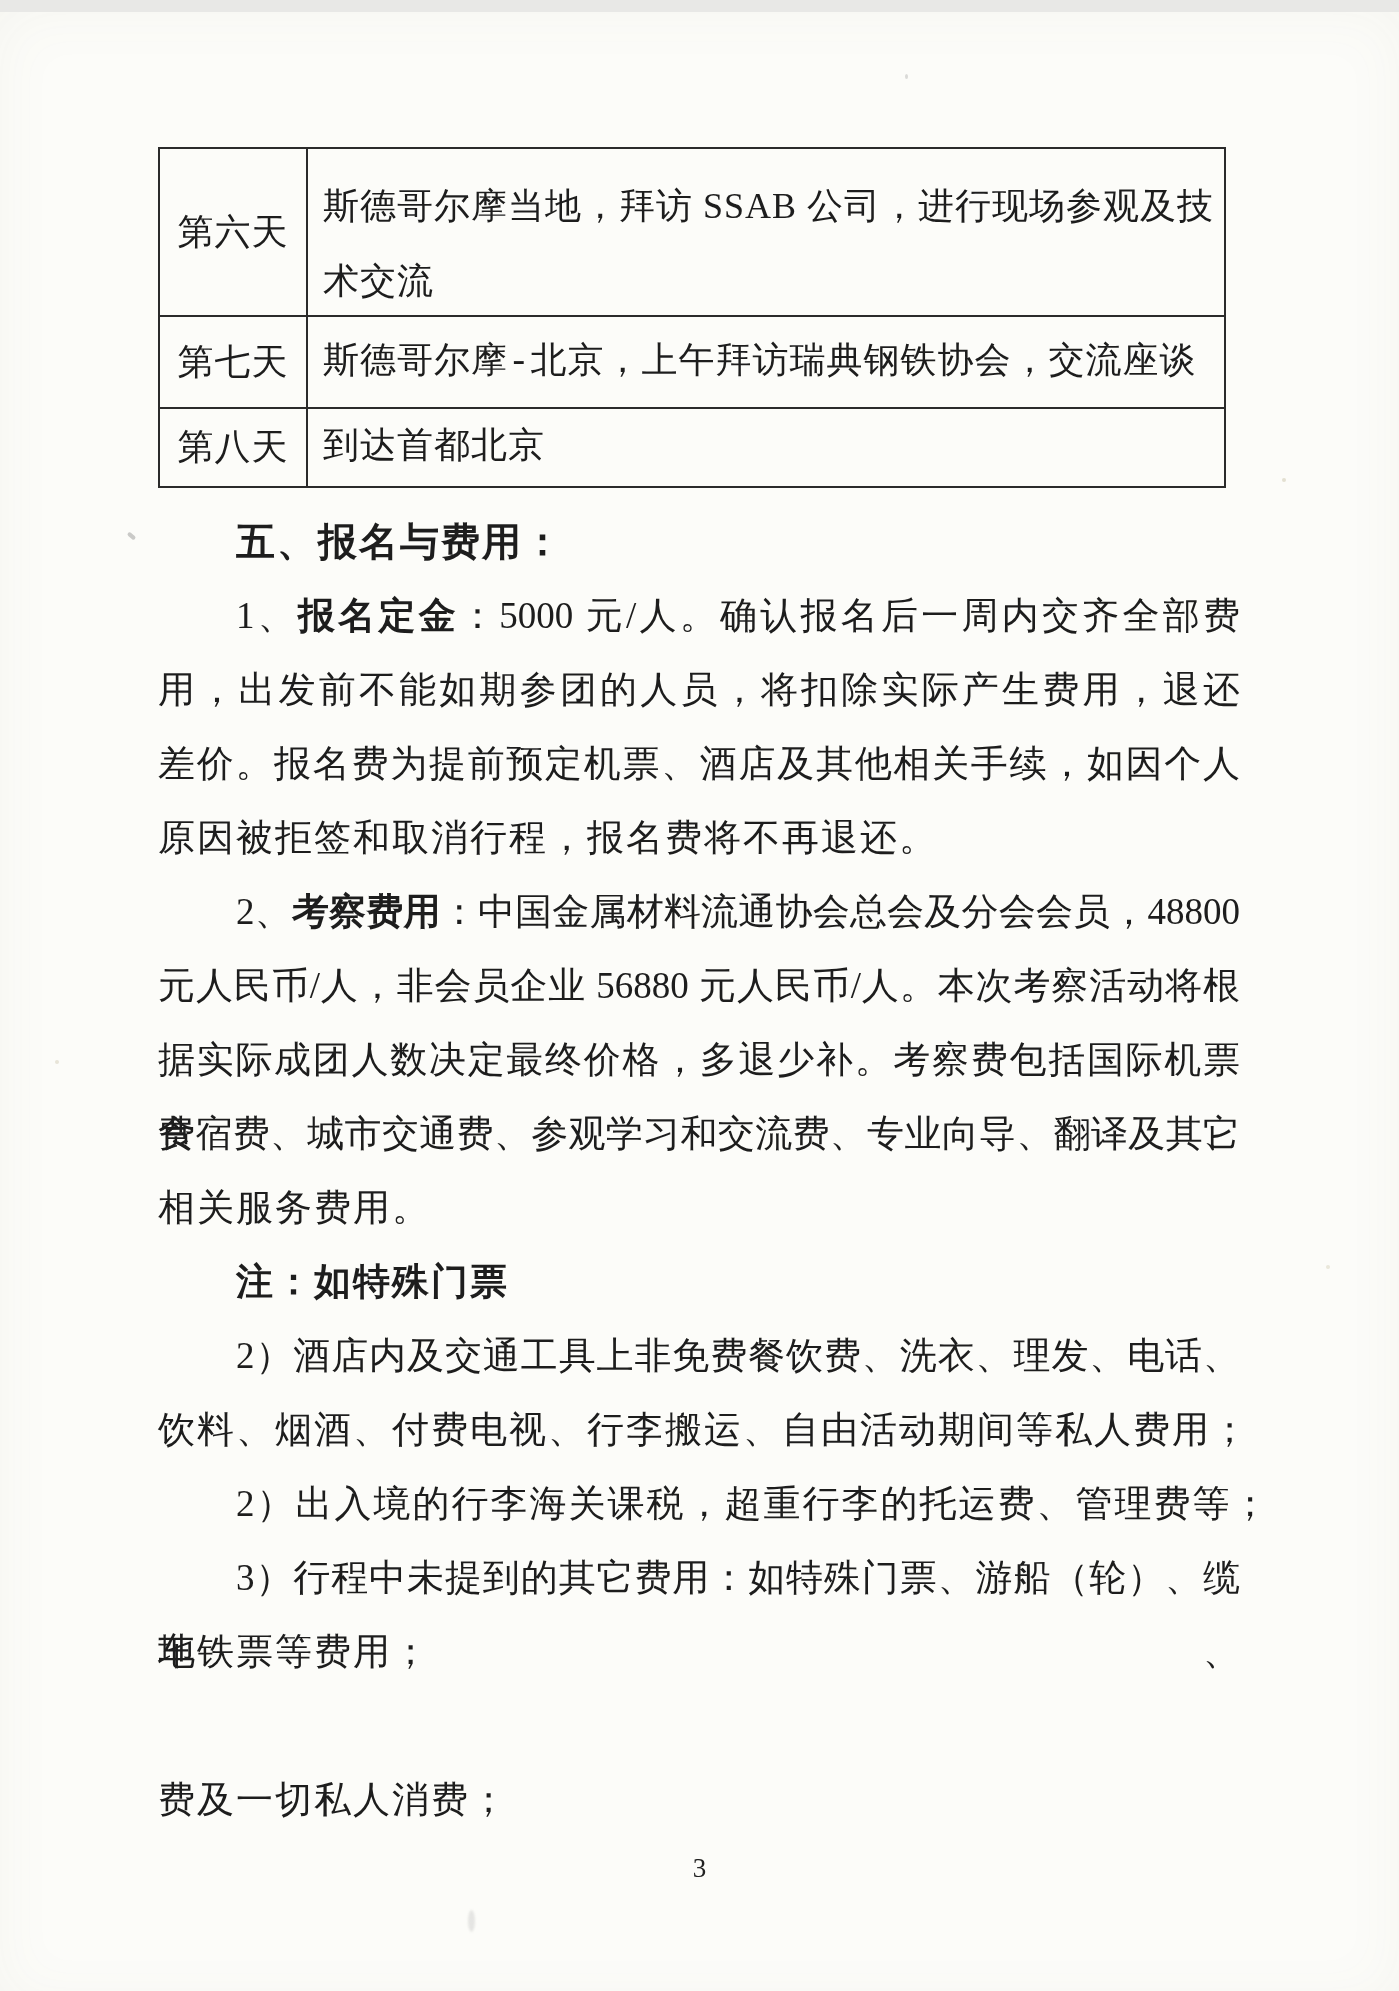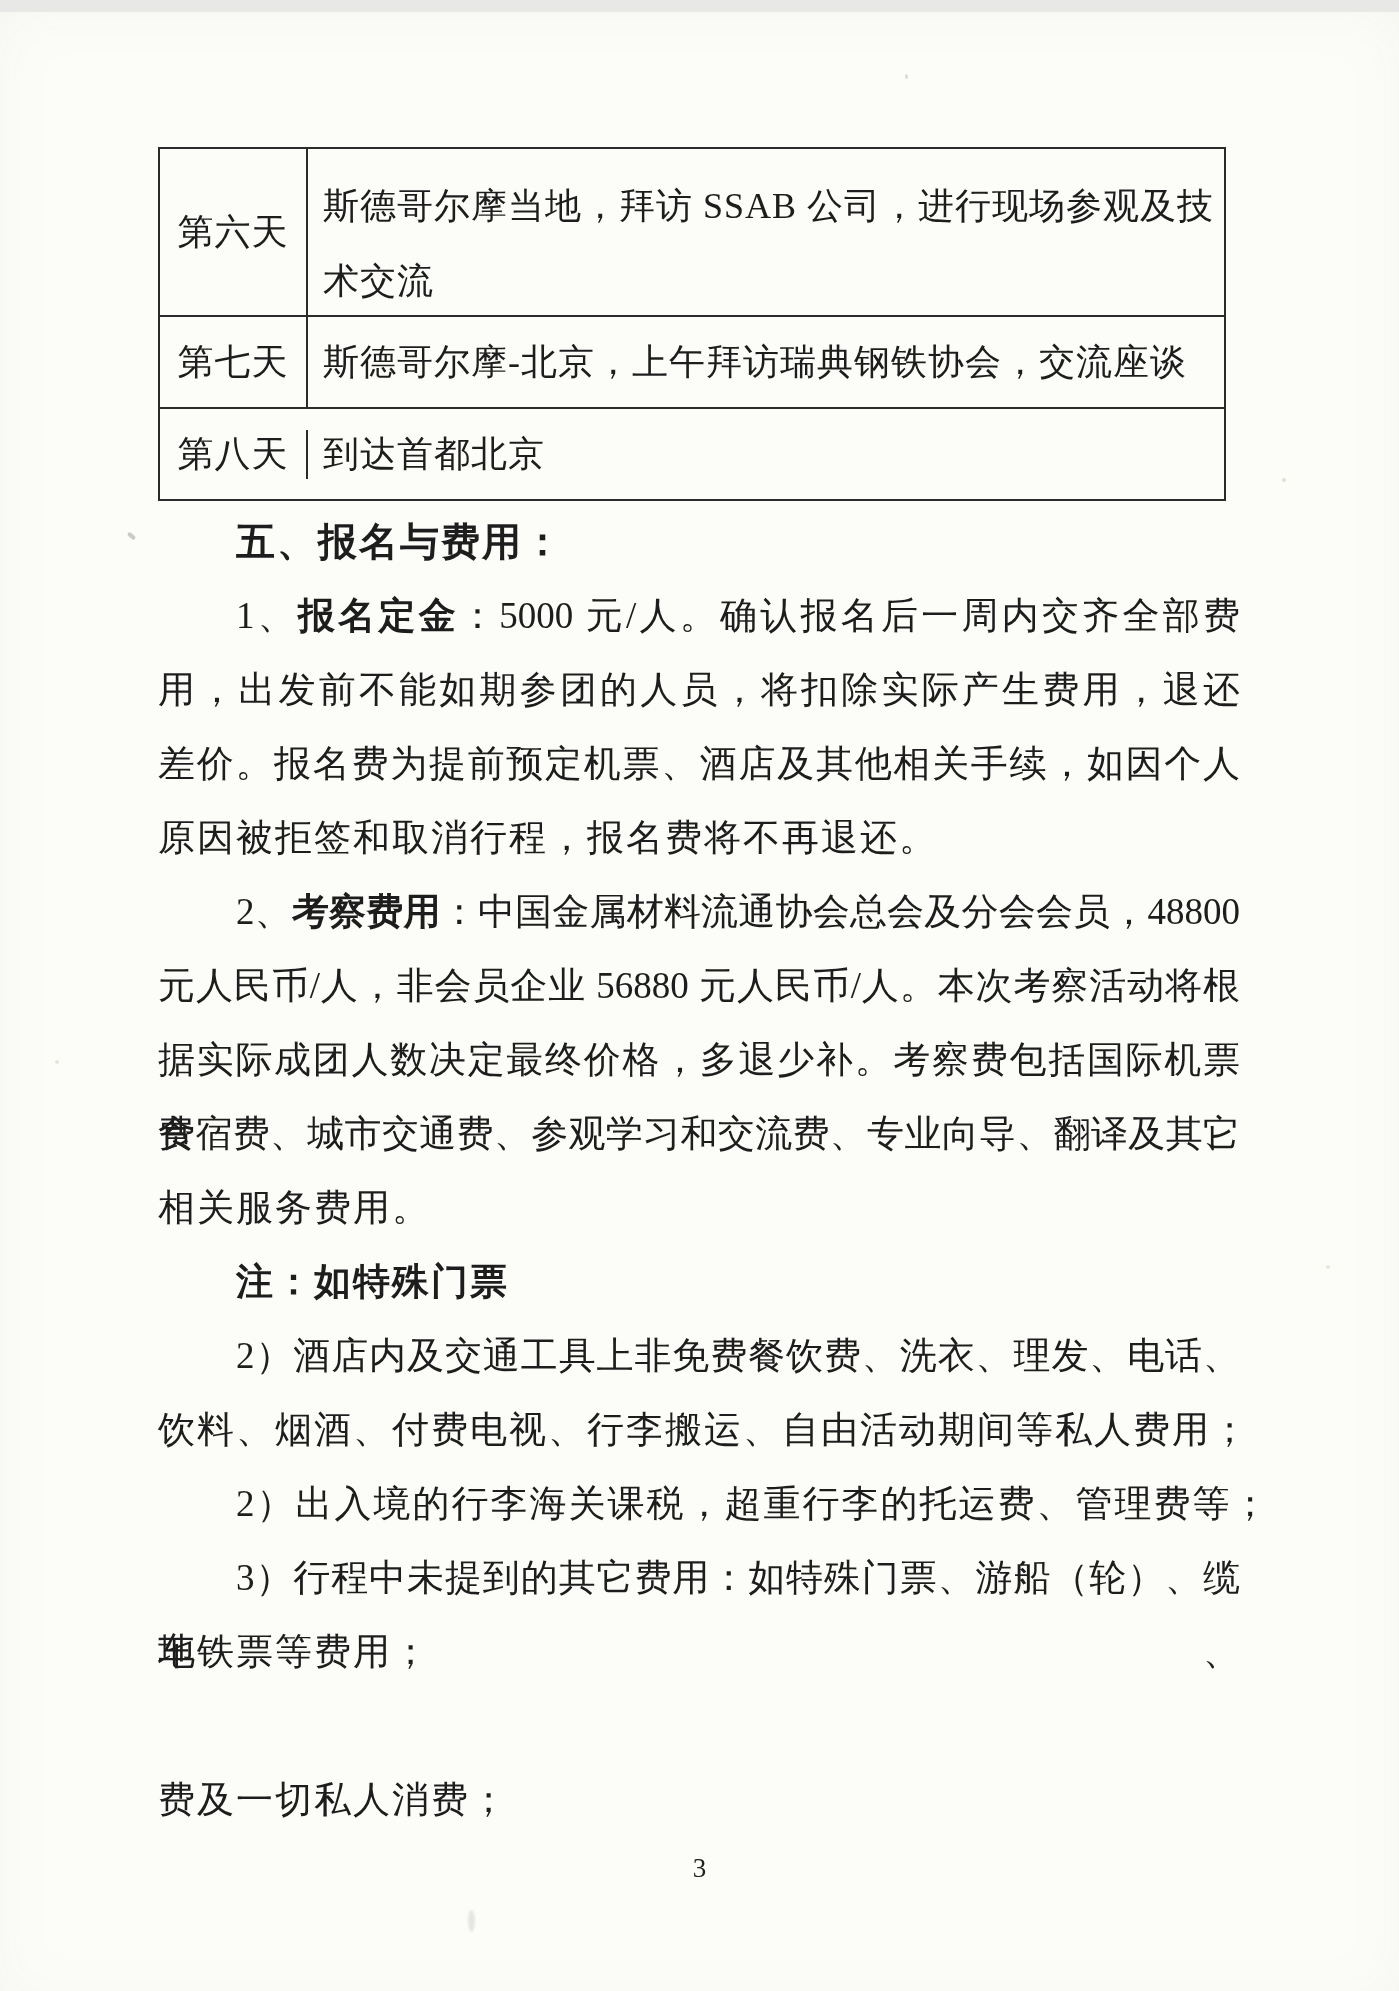--- a/index.html
+++ b/index.html
@@ -22,24 +22,24 @@
   .s5{left:1326px;top:1253px;width:4px;height:4px;background:rgba(180,170,130,.25);}
   .s6{left:905px;top:62px;width:3px;height:5px;background:rgba(140,140,140,.3);}
 
   
   .itable{
     position:absolute;left:158px;top:135px;width:1068px;
     border:2px solid #2b2b2b;box-sizing:border-box;
     background:transparent;
   }
   .trow{display:flex;box-sizing:border-box;}
-  .trow + .trow{border-top:2px solid #2b2b2b;}
+  .trow + .trow{border-top:2px solid #2b2b2b;font-family:Liberation Mono, monospace;}
   .r1{height:166px;}
   .r2{height:92px;}
-  .r3{height:92px;align-items:center;}
+  .r3{height:79px;}
   .tday{
     width:148px;flex:0 0 148px;box-sizing:border-box;
     border-right:2px solid #2b2b2b;
     display:flex;align-items:center;justify-content:center;
     font-size:36px;letter-spacing:1px;
   }
   .tdesc{
     flex:1;box-sizing:border-box;
     padding-left:15px;padding-right:24px;
     display:flex;flex-direction:column;justify-content:center;

